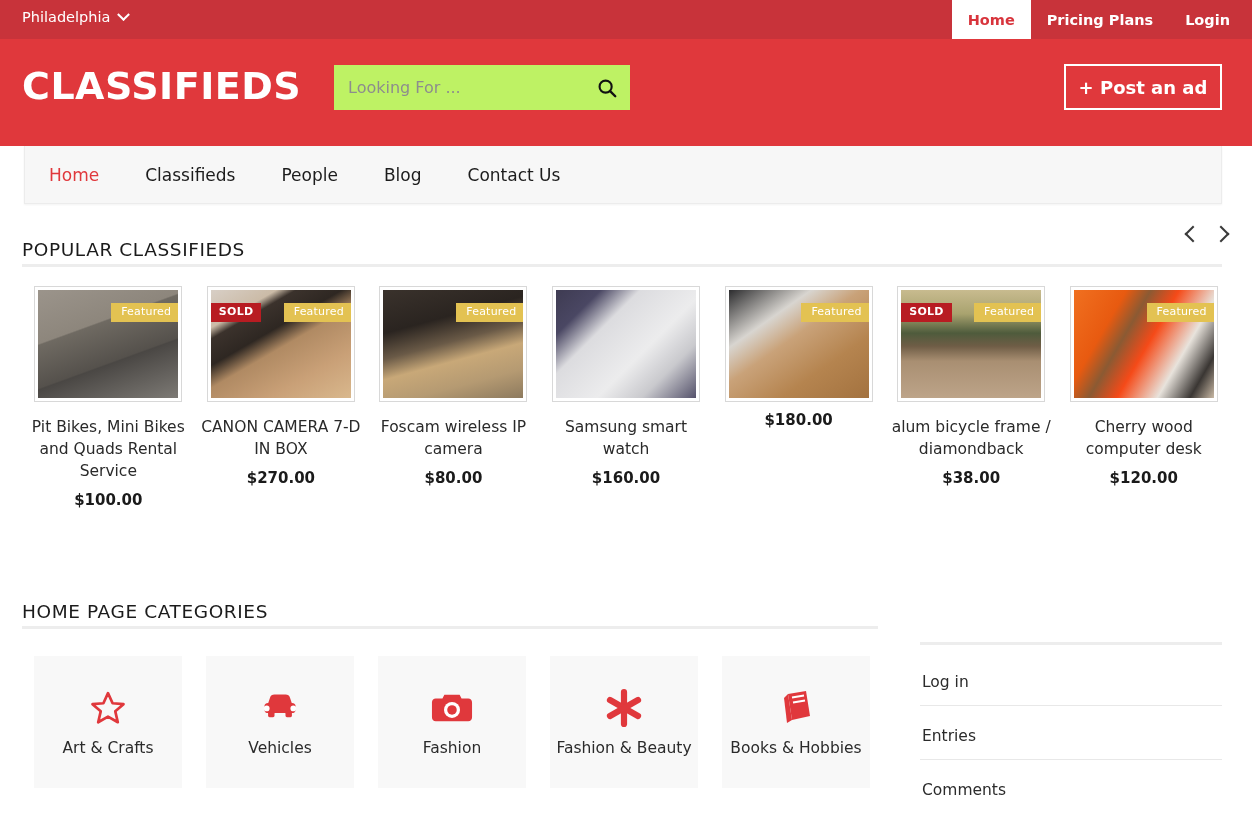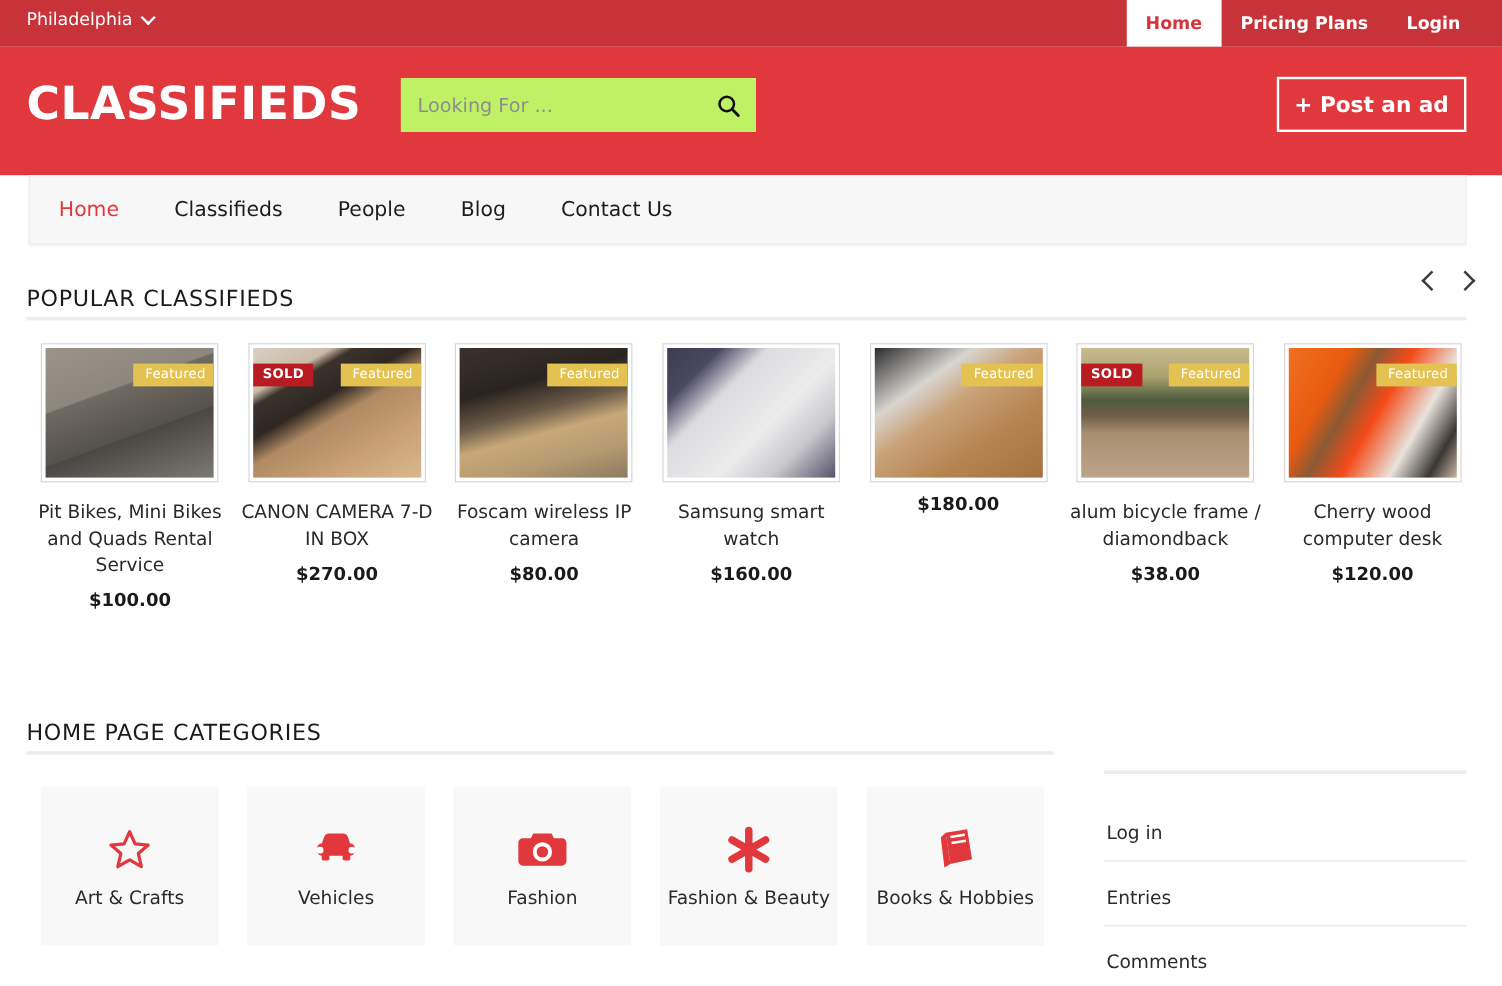--- a/index.html
+++ b/index.html
@@ -56,21 +56,21 @@
     color: #ffffff;
     font-size: 14.5px;
     font-weight: bold;
     cursor: pointer;
     white-space: nowrap;
   }
   .topnav-item.active {
     background: #ffffff;
     color: #d8343c;
   }
-  .topnav-item.last { padding-right: 35px; }
+  .topnav-item.last { padding-right: 22px; }
 
   
   .header {
     position: absolute;
     left: 0; top: 39px;
     width: 1252px; height: 107px;
     background: #e0383c;
   }
   .brand {
     position: absolute;
@@ -285,21 +285,21 @@
     height: 3px;
     background: #ededed;
   }
   .link-item {
     font-size: 15.5px;
     color: #2b2b2b;
     padding: 21px 0 14px 2px;
     border-bottom: 1px solid #e8e8e8;
     cursor: pointer;
   }
-  .link-item.first { padding-top: 40px; }
+  .link-item.first { padding-top: 28px; }
   .link-item.last { border-bottom: 0; }
 </style>
 </head>
 <body>
 
 <div class="page">
 
   <div class="topbar">
     <div class="city-select">
       <span>Philadelphia</span>

